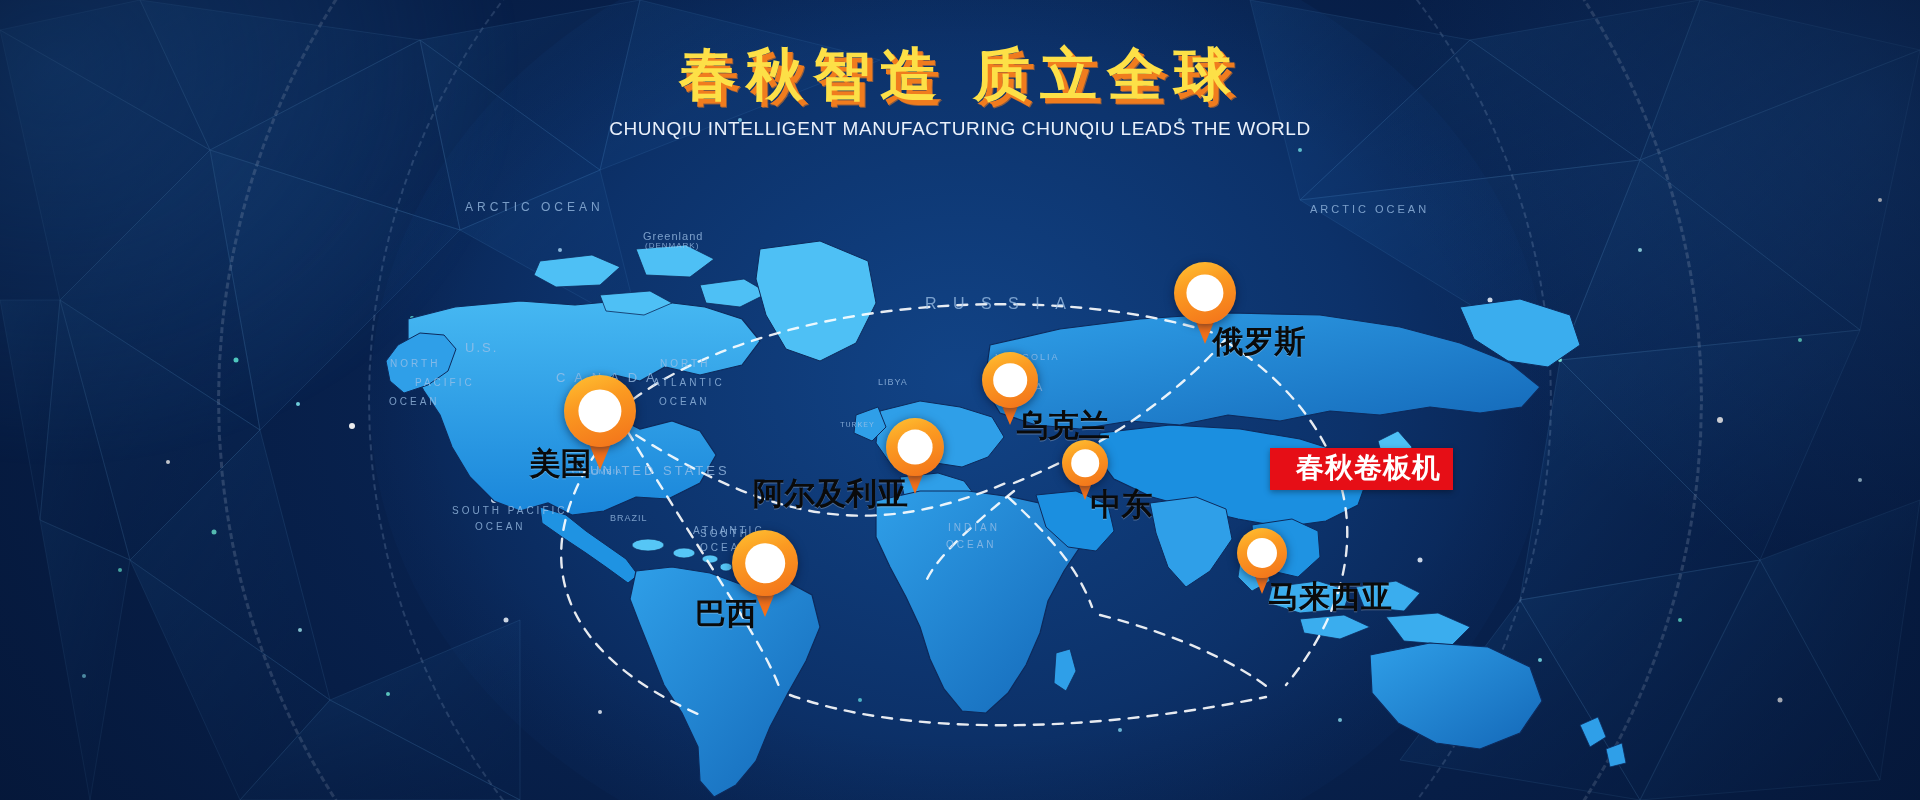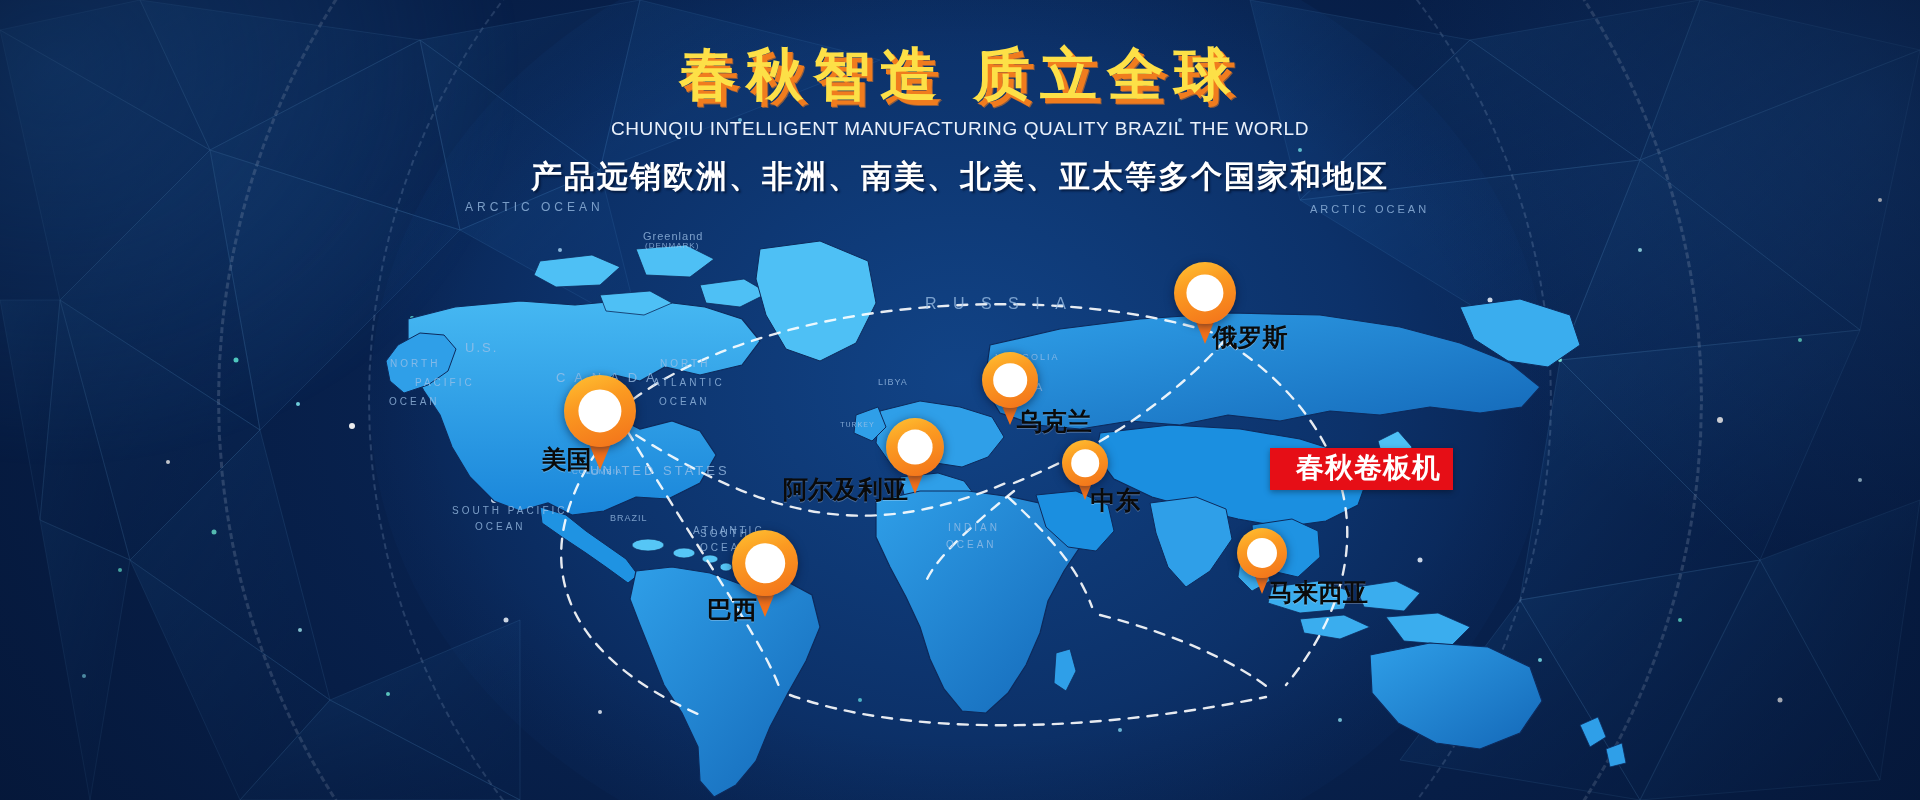--- a/index.html
+++ b/index.html
@@ -78,21 +78,21 @@
   }
   .pin .tail{
     position:absolute;left:50%;top:calc(var(--d) * .72);transform:translateX(-50%);
     width:0;height:0;
     border-left:calc(var(--d) * .255) solid transparent;
     border-right:calc(var(--d) * .255) solid transparent;
     border-top:calc(var(--d) * .60) solid #f2701a;
   }
   .pin .caption{
     position:absolute;left:calc(var(--d) * .62);top:calc(var(--d) * 0.95);
-    font-size:25px;font-weight:bold;color:#0a0a0a;white-space:nowrap;
+    font-size:31px;font-weight:bold;color:#0a0a0a;white-space:nowrap;
     text-shadow:0 1px 0 rgba(255,255,255,.25);
   }
   .pin.cap-left .caption{left:auto;right:calc(var(--d) * .62);}
   
   .badge{
     position:absolute;z-index:70;background:#e60e16;color:#ffffff;
     font-size:28px;font-weight:bold;letter-spacing:1px;
     padding:6px 12px 8px 12px;white-space:nowrap;line-height:1;
     box-shadow:0 2px 6px rgba(0,0,0,.35);
   }
@@ -321,22 +321,21 @@
         <div class="map-label" style="left: 1000px; top: 166px; font-size: 11px; letter-spacing: 2px;">CHINA</div>
         <div class="map-label" style="left: 878px; top: 162px; font-size: 9px; letter-spacing: 1px;">LIBYA</div>
         <div class="map-label" style="left: 840px; top: 205px; font-size: 8px; letter-spacing: 1px; font-family: Liberation Mono, monospace;">TURKEY</div>
         <div class="map-label" style="left: 572px; top: 252px; font-size: 8px; letter-spacing: 1px;">COLOMBIA</div>
         <div class="map-label" style="left: 610px; top: 298px; font-size: 9px; letter-spacing: 1px;">BRAZIL</div>
       </div>
   </div>
 
   <div class="headings">
     <h1 class="title"><span>春秋智造</span><span class="gap"></span><span>质立全球</span></h1>
-    <div class="subtitle-en">CHUNQIU INTELLIGENT MANUFACTURING QUALITY BRAZIL THE WORLD</div>
-    <div class="subtitle-cn">产品远销欧洲、非洲、南美、北美、亚太等多个国家和地区</div>
+    <div class="subtitle-en">CHUNQIU INTELLIGENT MANUFACTURING CHUNQIU LEADS THE WORLD</div>
   </div>
 
   <div id="pins">
       <div class="pin cap-left" style="--d: 72px; left: 564px; top: 375px;">
         <div class="tail"></div>
         <div class="head"></div>
         <div class="caption">美国</div>
       </div>
       <div class="pin cap-left" style="--d: 66px; left: 732px; top: 530px;">
         <div class="tail"></div>

